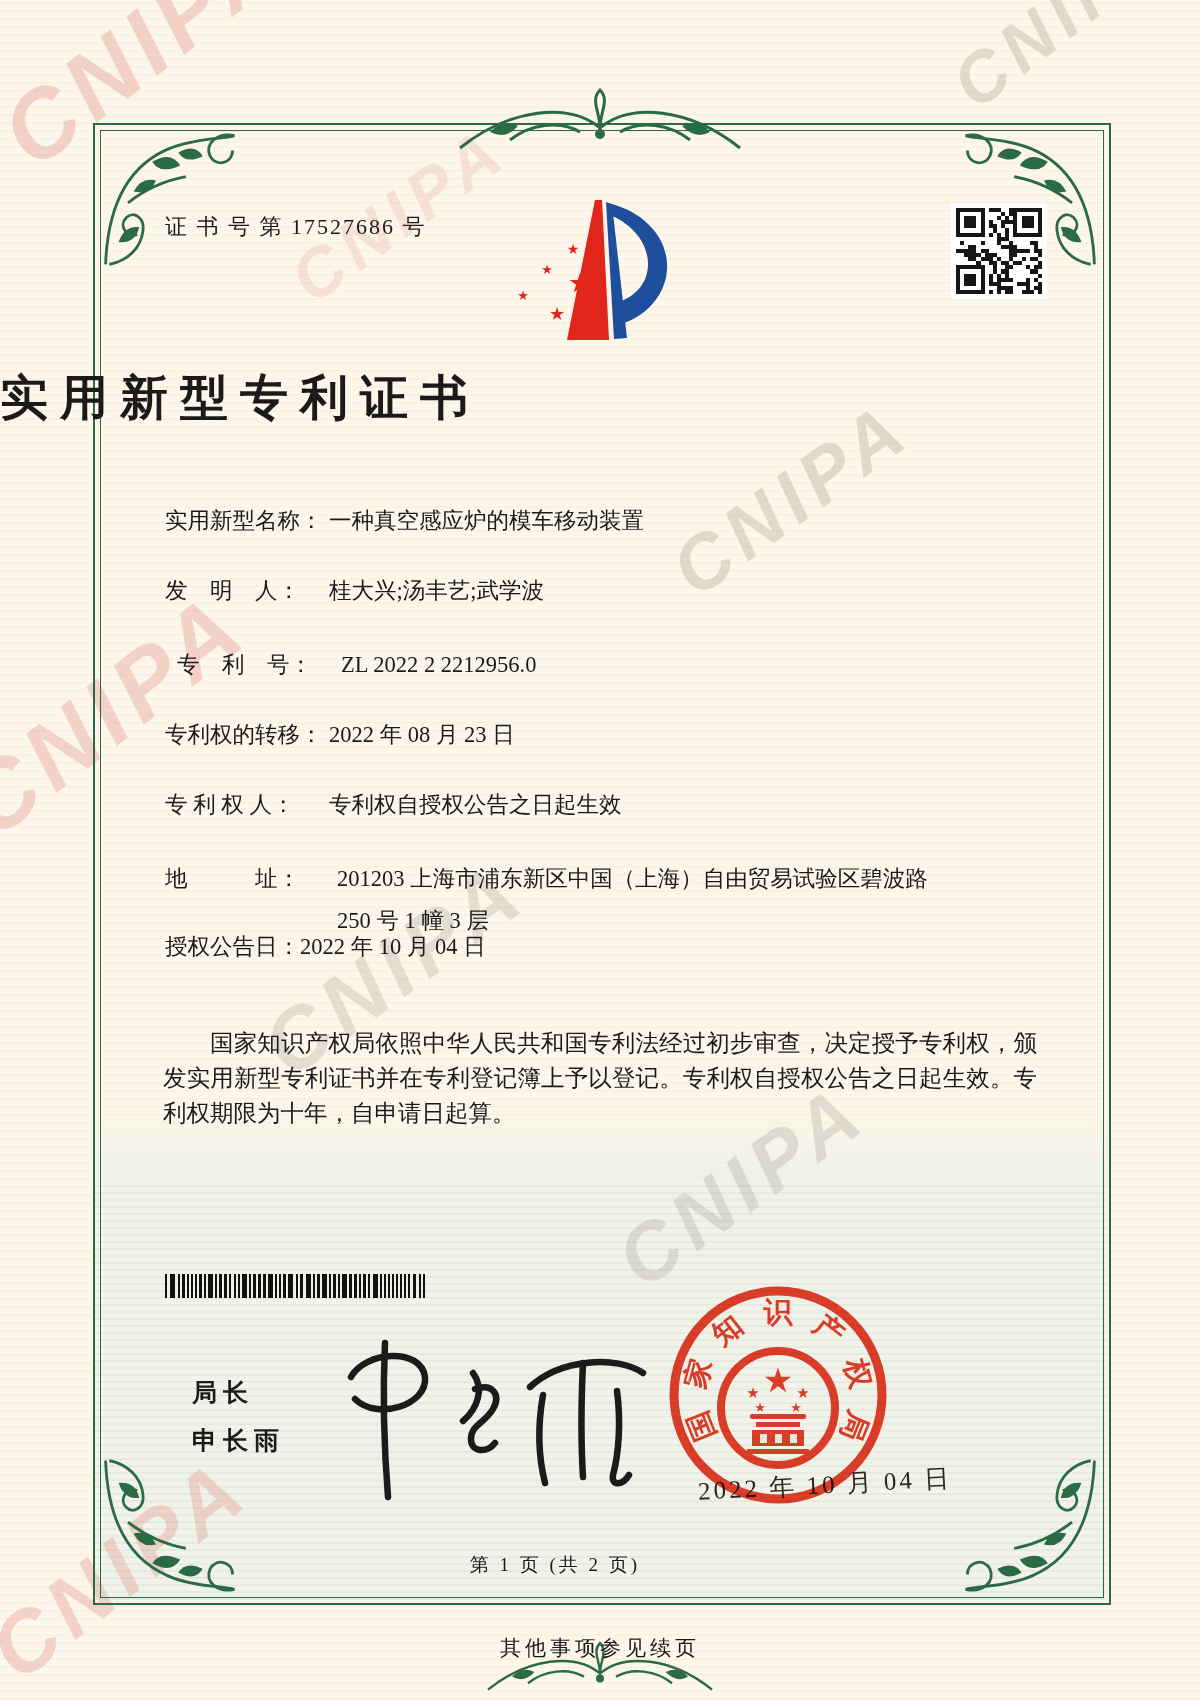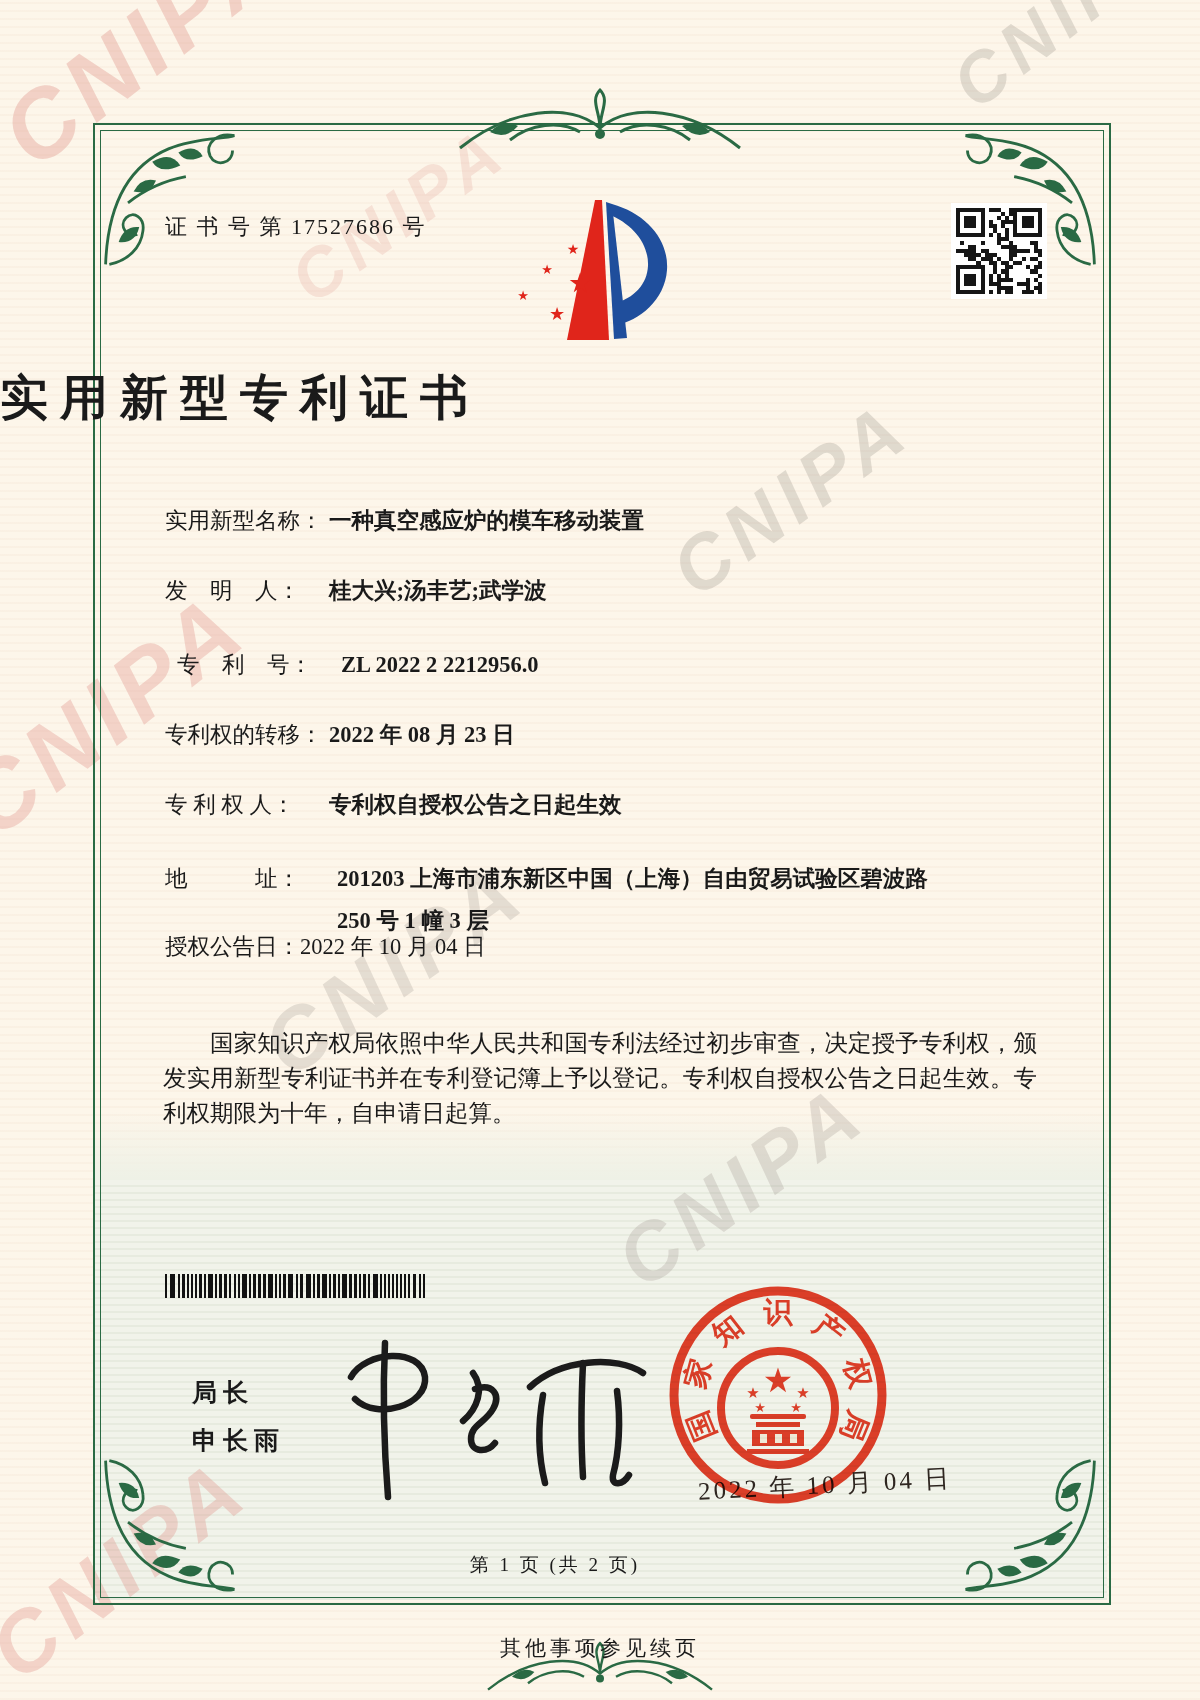--- a/index.html
+++ b/index.html
@@ -34,21 +34,21 @@
   .certno{left:165px;top:212px;font-size:22px;letter-spacing:2px;}
   .title{left:0;top:354px;width:100%;font-size:48px;font-weight:bold;
     letter-spacing:12px;margin-top:12px;}
   .qr{left:951px;top:203px;width:96px;height:96px;background:#fff;padding:5px;box-sizing:border-box;}
   .qr-grid{display:grid;grid-template-columns:repeat(21,1fr);grid-template-rows:repeat(21,1fr);
     width:86px;height:86px;}
   .qr-grid i{display:block;}
   .qr-grid i.d{background:#161616;}
   .frow{left:165px;font-size:22.5px;line-height:30px;white-space:nowrap;}
   .f-label{display:inline-block;min-width:164px;vertical-align:top;}
-  .f-value{display:inline-block;vertical-align:top;font-weight:bold;}
+  .f-value{display:inline-block;vertical-align:top;}
   .frow.wrap{white-space:normal;width:870px;line-height:42px;}
   .frow.wrap .f-value{width:600px;margin-left:8px;}
   .grant-right{position:absolute;left:405px;top:0;white-space:nowrap;}
   .paras{left:163px;top:1026px;width:874px;font-size:23.5px;line-height:35px;text-align:justify;}
   .paras p{margin:0;text-indent:2em;}
   .barcode{left:165px;top:1274px;width:268px;height:24px;display:flex;overflow:hidden;}
   .barcode i{background:#111;height:100%;flex:none;}
   .sig-title{left:192px;top:1376px;font-size:25px;font-weight:bold;
     font-family:"Liberation Sans","DejaVu Sans",sans-serif;letter-spacing:6px;}
   .sig-name{left:192px;top:1424px;font-size:25px;font-weight:bold;

